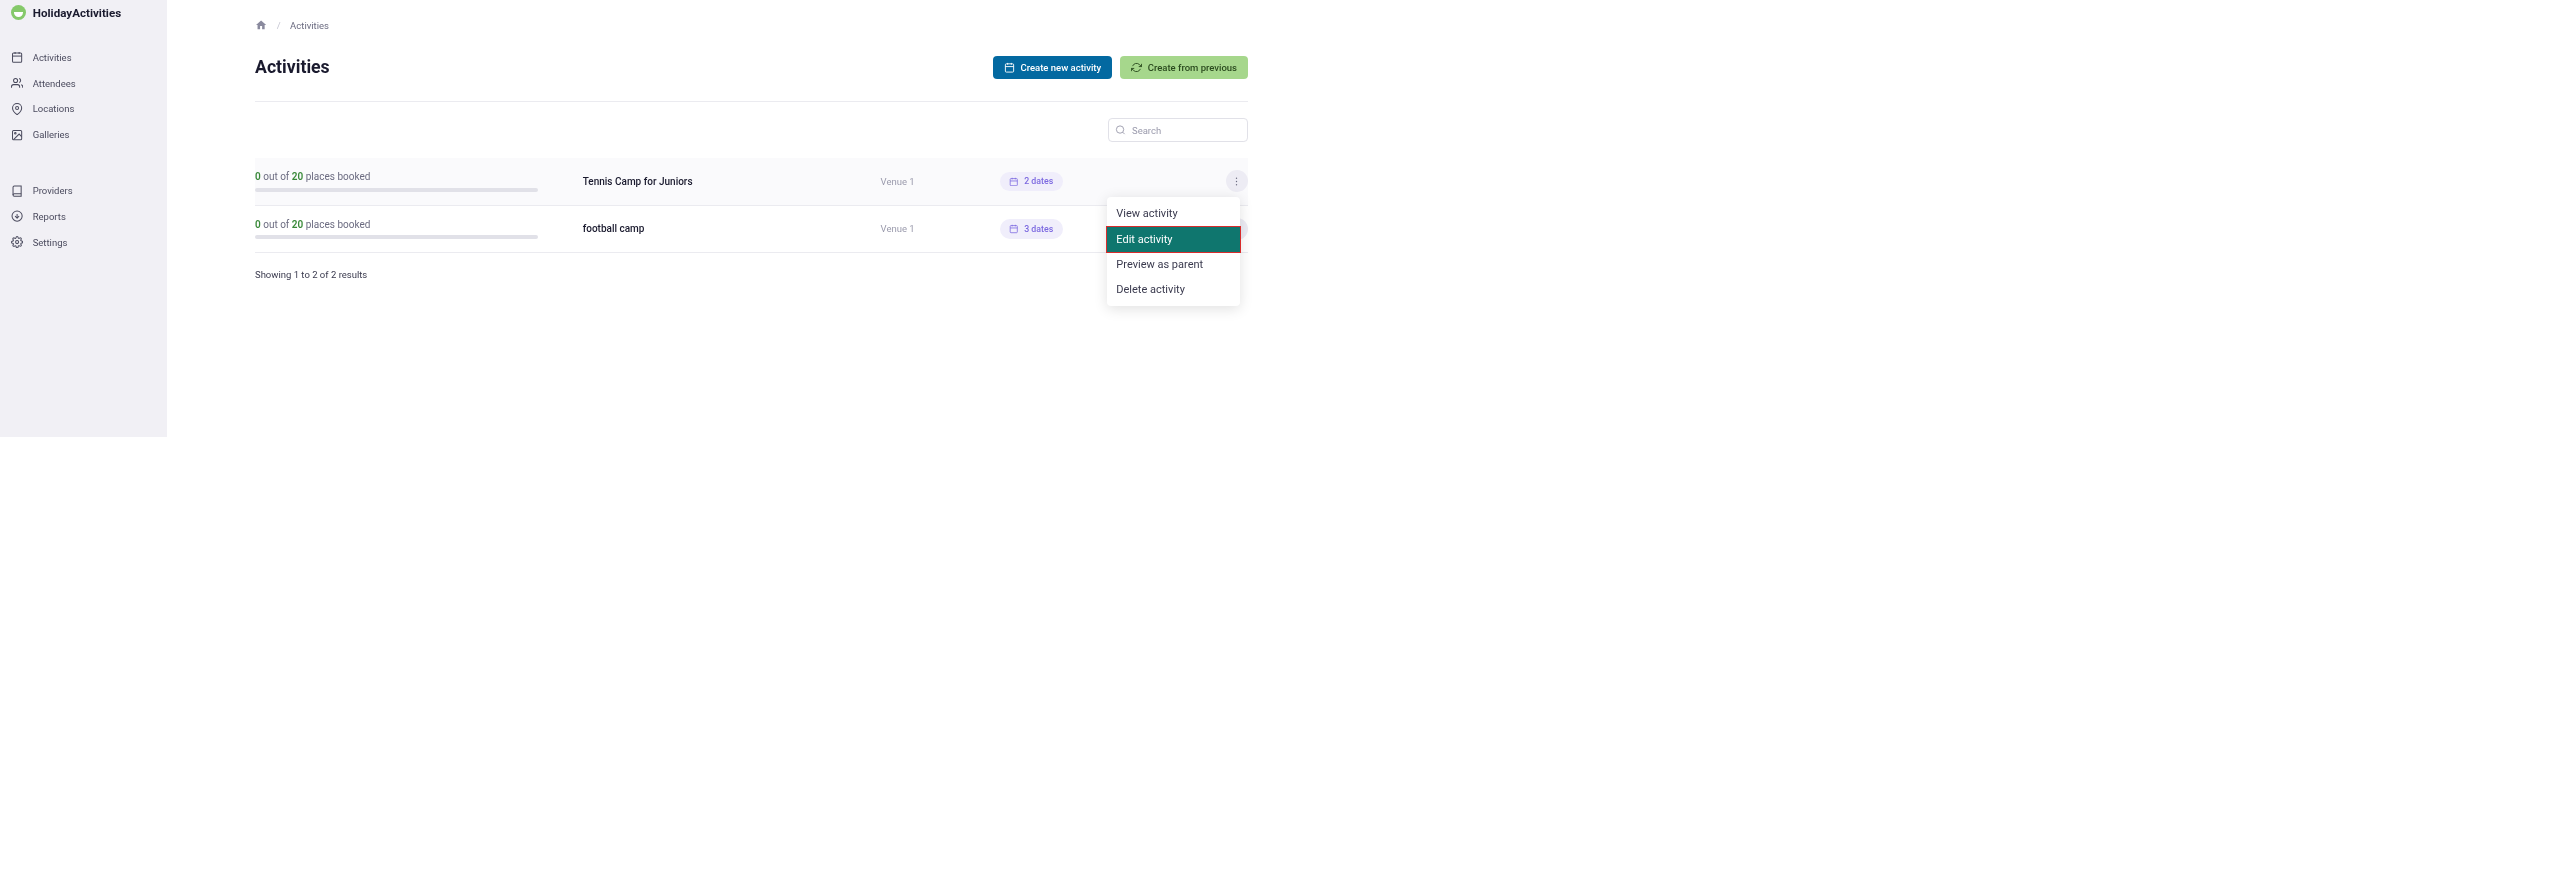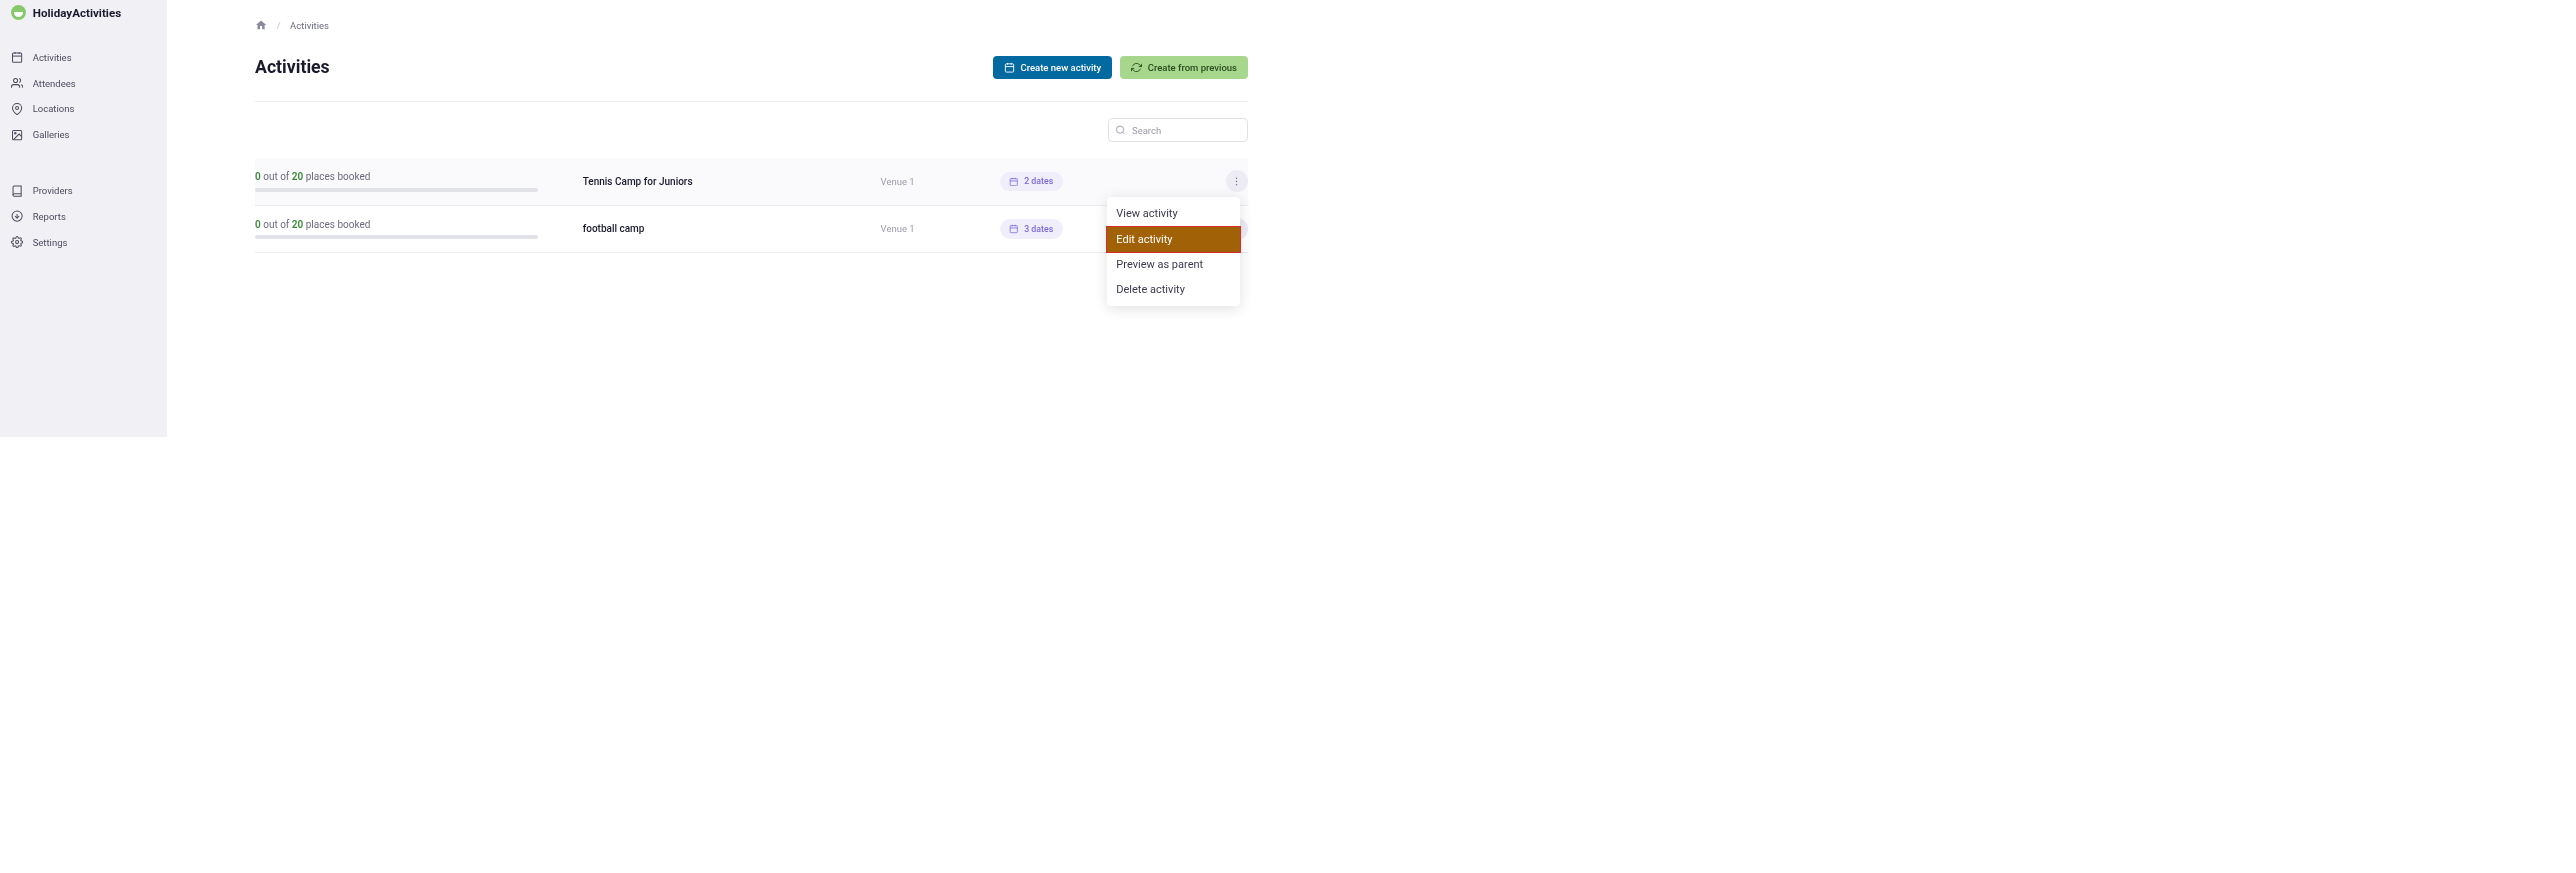--- a/index.html
+++ b/index.html
@@ -265,21 +265,21 @@
       z-index: 100;
       padding: 4.1px 0;
     }
     .dropdown-item {
       padding: 6.1px 9.5px;
       font-size: 11px;
       color: #3a3a4e;
       cursor: pointer;
     }
     .dropdown-item.highlighted {
-      background: #a16207;
+      background: #0f766e;
       color: #fff;
       outline: 1.4px solid #d82c2c;
       outline-offset: -0.7px;
     }
     .results-text {
       font-size: 9.5px;
       color: #3a3a4e;
       margin-top: 16.3px;
     }
   </style>
@@ -466,15 +466,16 @@
             <svg class="kebab-dots" viewBox="0 0 24 24" fill="currentColor">
                 <circle cx="12" cy="5" r="1.5"></circle>
                 <circle cx="12" cy="12" r="1.5"></circle>
                 <circle cx="12" cy="19" r="1.5"></circle>
               </svg>
           </button>
         </div>
       </div>
     </div>
 
+    <div class="results-text">Showing 1 to 2 of 2 results</div>
   </main>
 </div>
 
 
 </body></html>

